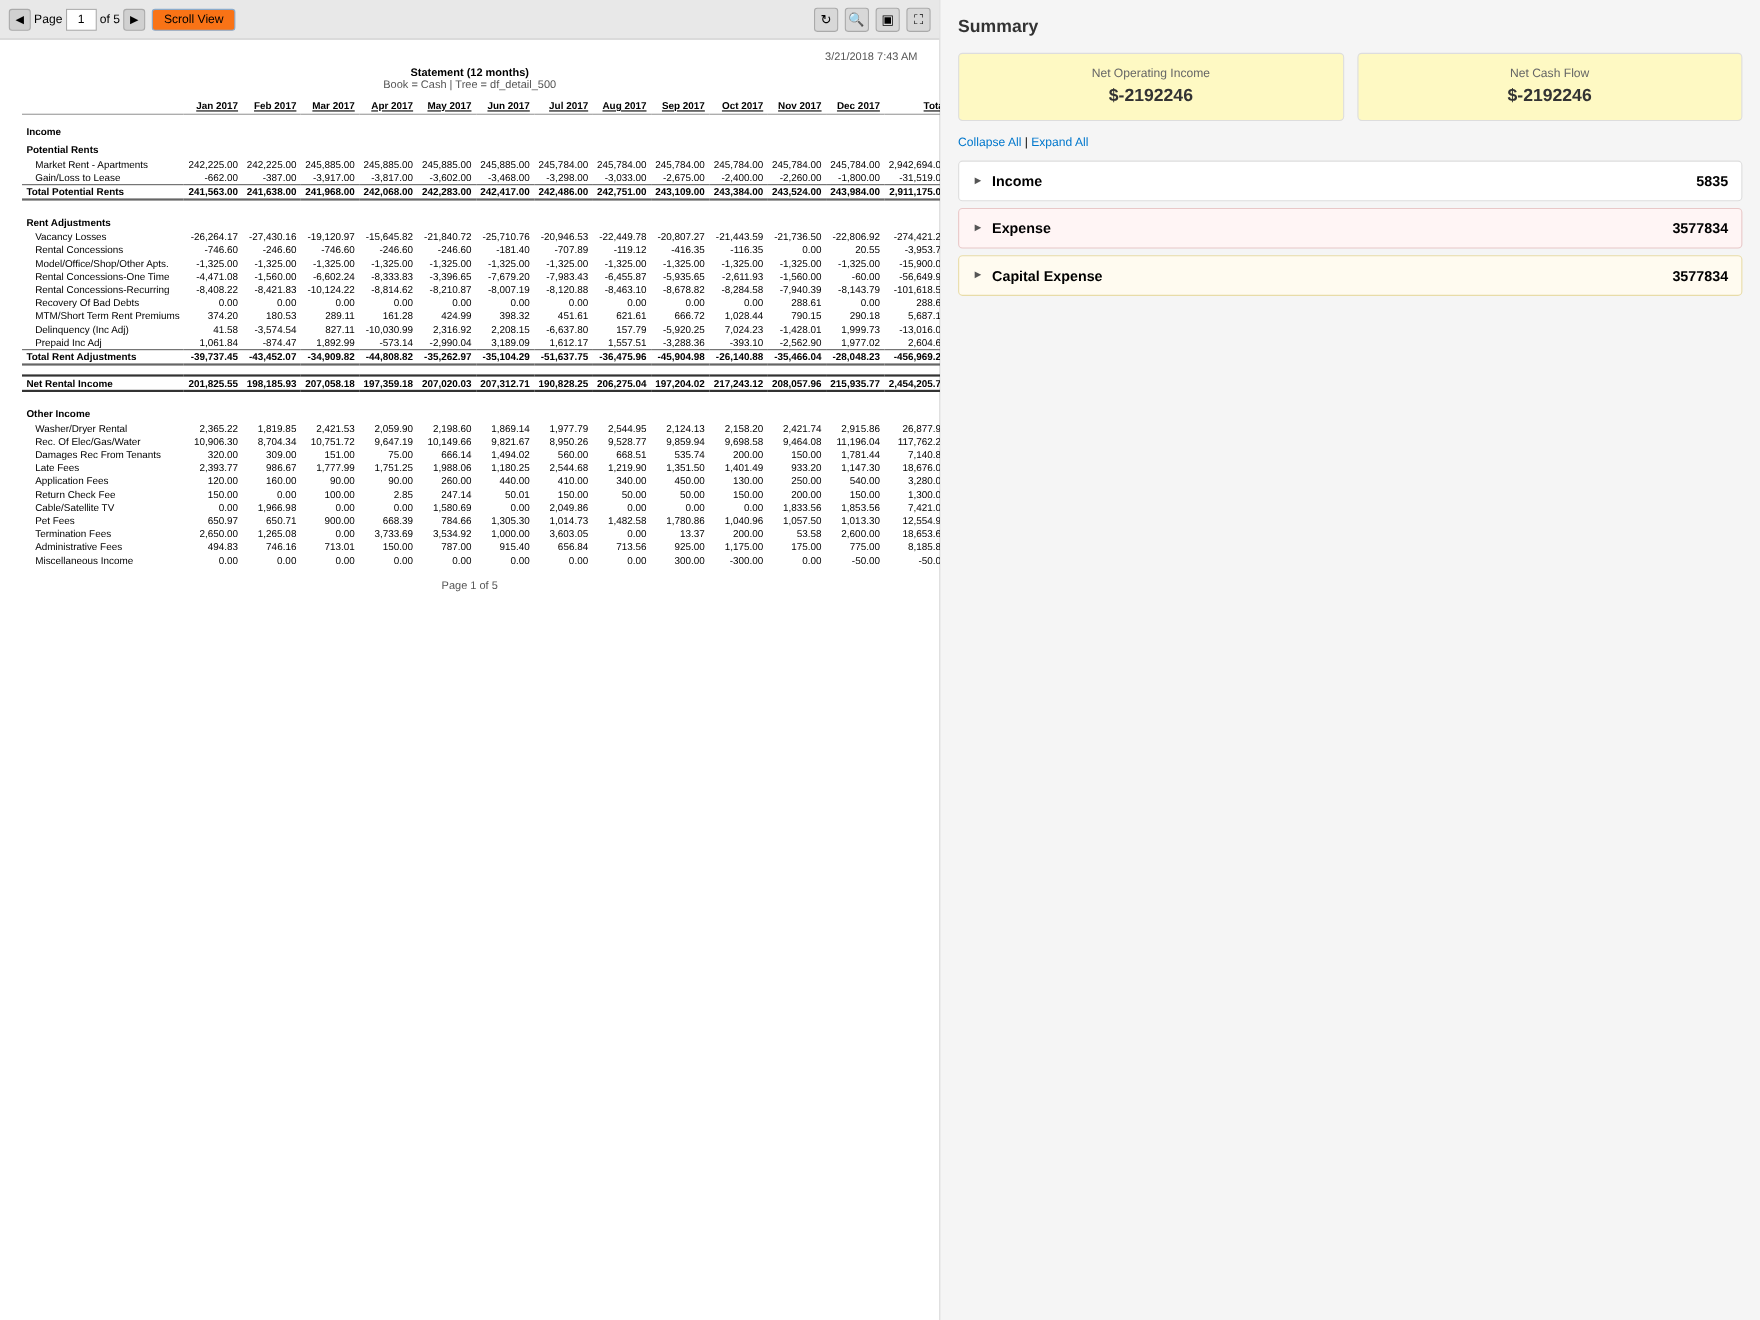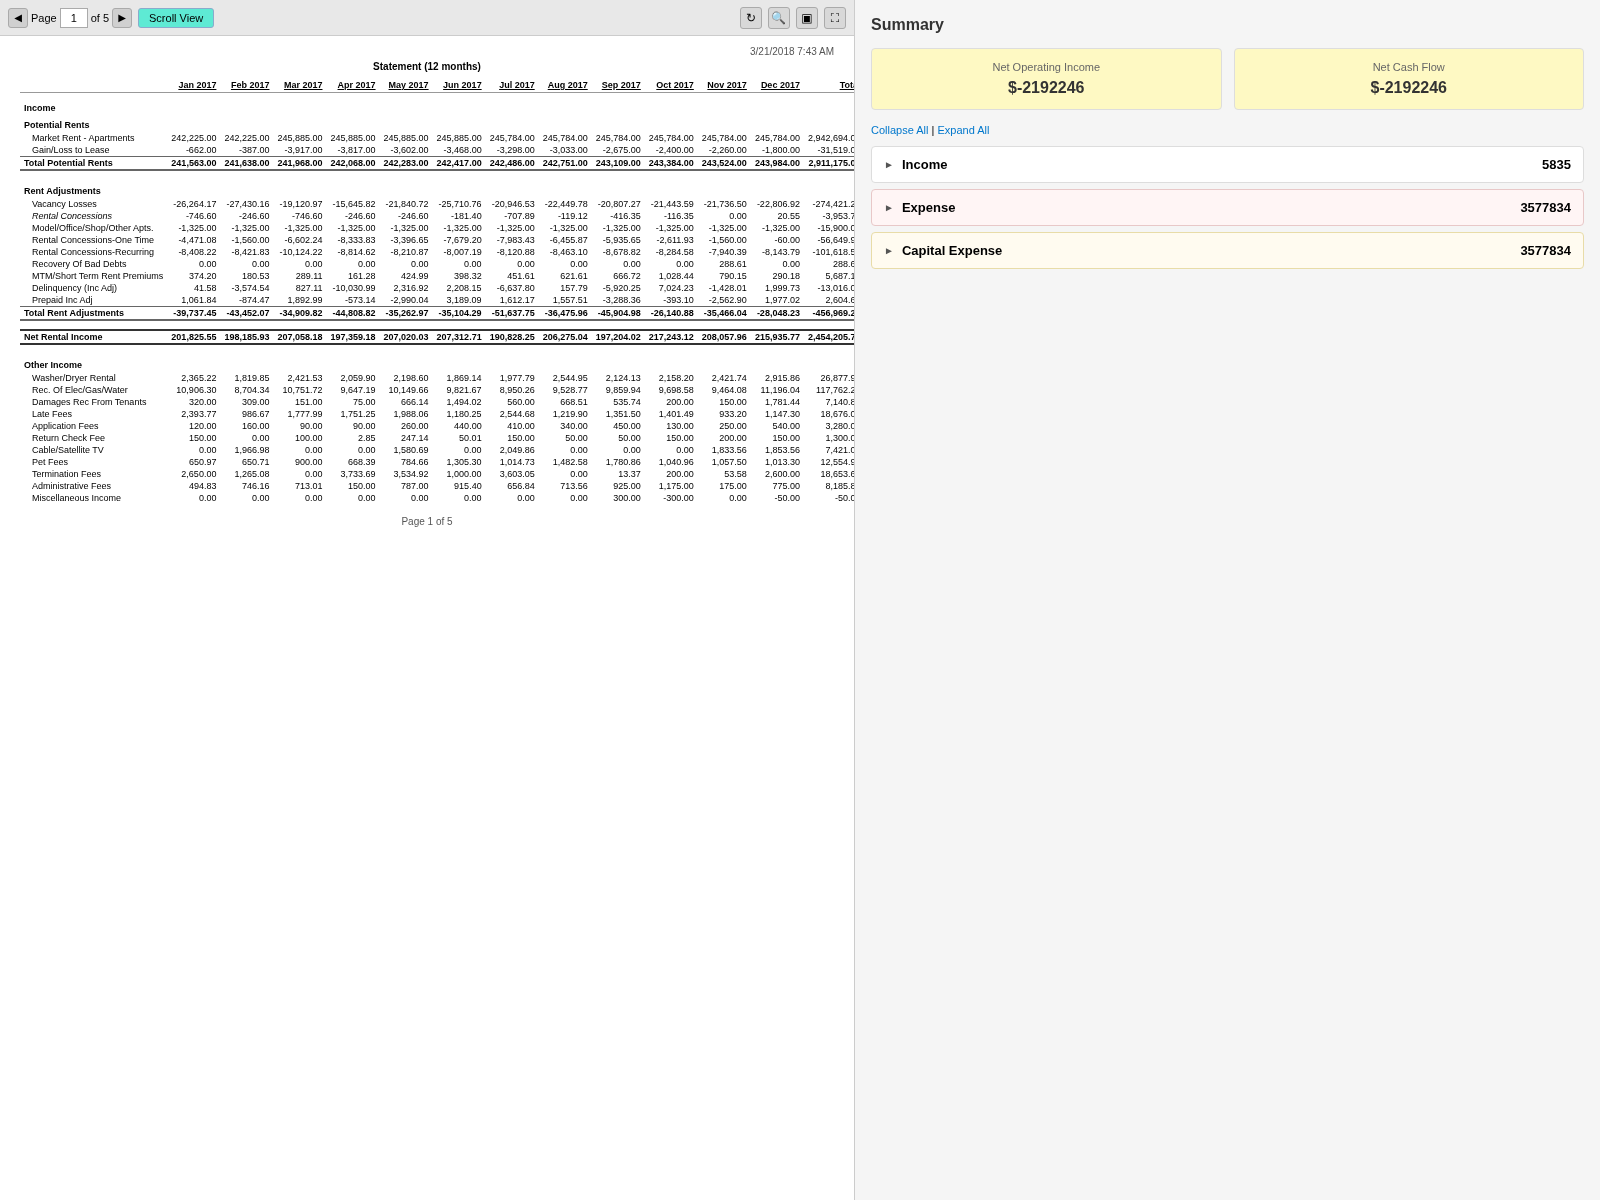--- a/index.html
+++ b/index.html
@@ -40,21 +40,21 @@
     }
     .page-label { font-size: 11px; }
     .page-input {
       width: 28px; height: 20px;
       border: 1px solid #aaa;
       text-align: center;
       font-size: 11px;
     }
     .scroll-view-btn {
       padding: 3px 10px;
-      background: #5eead4;
+      background: #f97316;
       border: 1px solid #8aabcc;
       border-radius: 3px;
       cursor: pointer;
       font-size: 11px;
     }
     .toolbar-spacer { flex: 1; }
     .icon-btn {
       width: 22px; height: 22px;
       background: #d8d8d8;
       border: 1px solid #aaa;
@@ -225,20 +225,21 @@
     <button class="icon-btn" title="Refresh">↻</button>
     <button class="icon-btn">🔍</button>
     <button class="icon-btn">▣</button>
     <button class="icon-btn">⛶</button>
   </div>
 
   <div id="report-area">
     <div class="date-line">3/21/2018 7:43 AM</div>
     <div class="report-header">
       <div class="title">Statement (12 months)</div>
+      <div class="book-line">Book = Cash | Tree = df_detail_500</div>
     </div>
 
     <table class="report-table">
       <thead>
         <tr>
           <th></th>
           <th>Jan 2017</th>
           <th>Feb 2017</th>
           <th>Mar 2017</th>
           <th>Apr 2017</th>
@@ -324,21 +325,21 @@
             <td>-25,710.76</td>
             <td>-20,946.53</td>
             <td>-22,449.78</td>
             <td>-20,807.27</td>
             <td>-21,443.59</td>
             <td>-21,736.50</td>
             <td>-22,806.92</td>
             <td>-274,421.29</td>
           </tr>
           <tr>
-            <td style="padding-left: 12px; font-style: italic;">Rental Concessions</td>
+            <td style="padding-left: 12px;">Rental Concessions</td>
             <td>-746.60</td>
             <td>-246.60</td>
             <td>-746.60</td>
             <td>-246.60</td>
             <td>-246.60</td>
             <td>-181.40</td>
             <td>-707.89</td>
             <td>-119.12</td>
             <td>-416.35</td>
             <td>-116.35</td>

